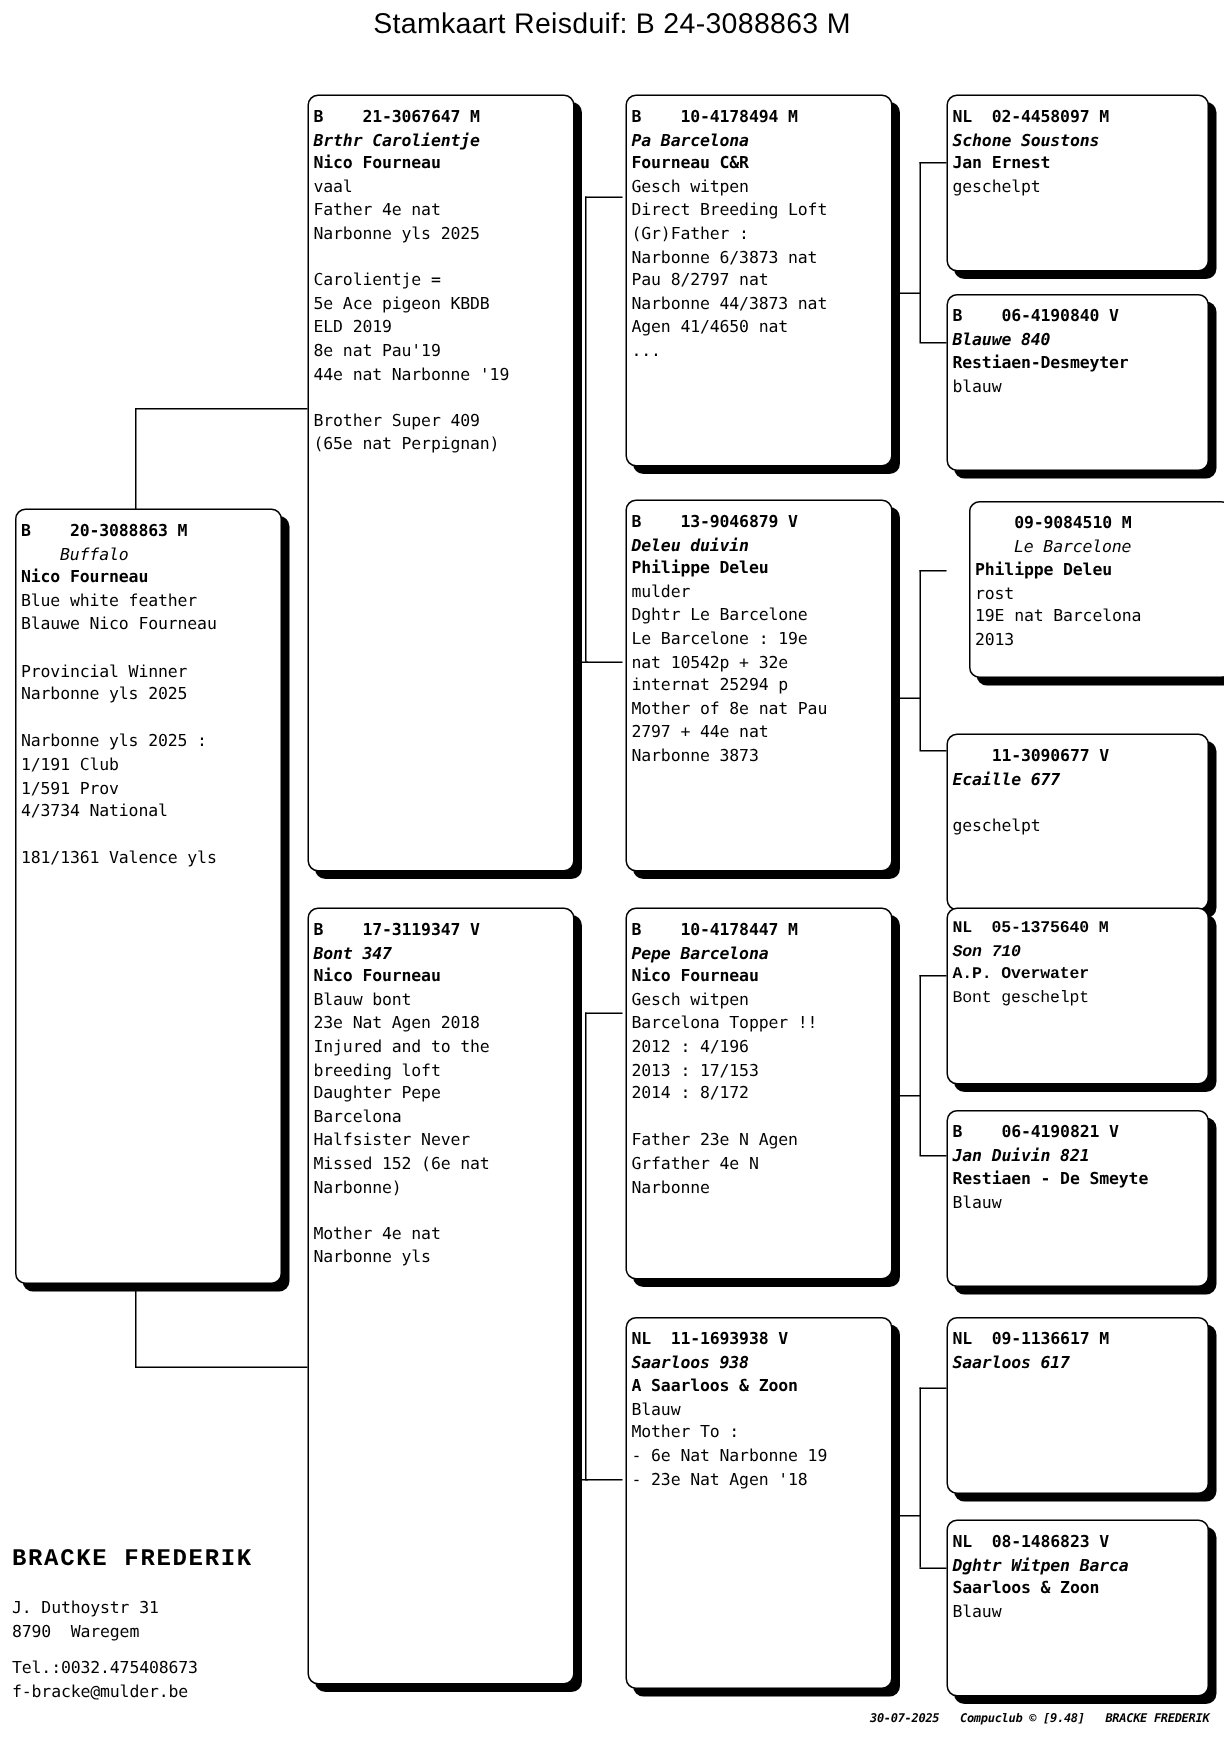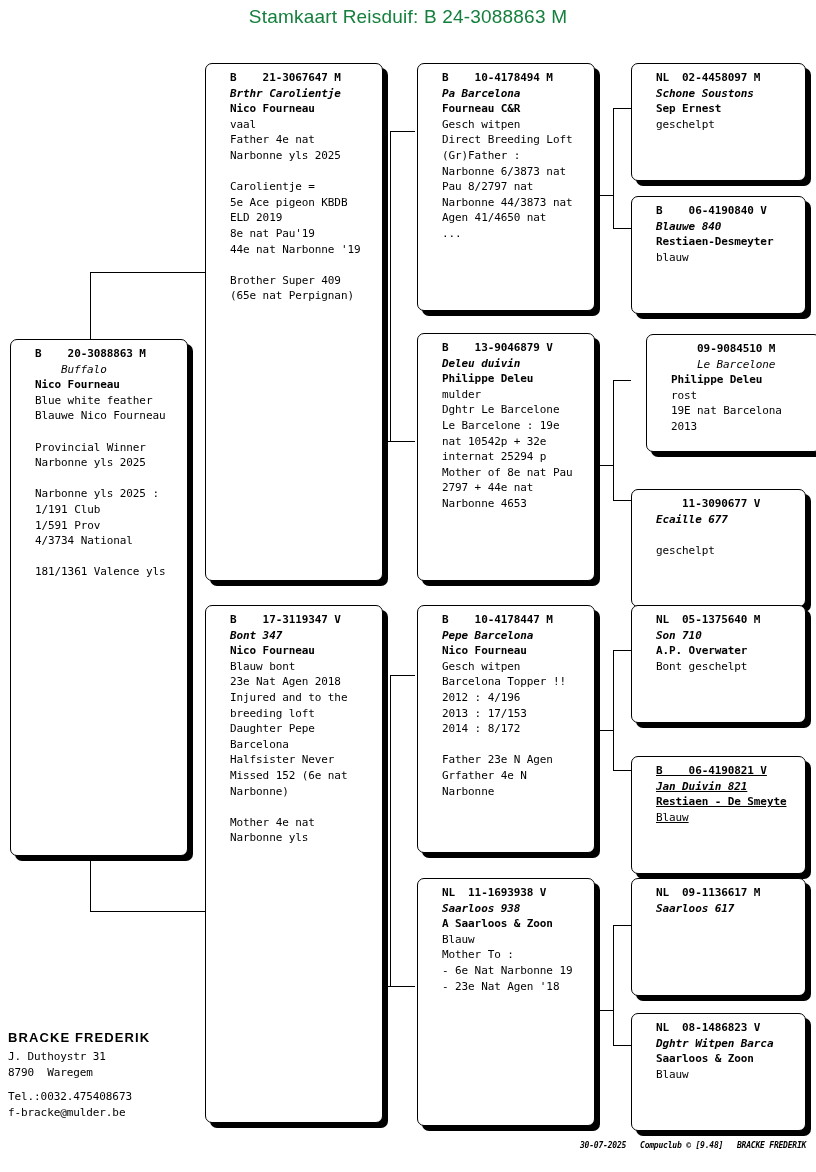--- a/index.html
+++ b/index.html
@@ -16,31 +16,31 @@
   }
 
   #page-title {
     position: absolute;
     left: 0; top: 6px; width: 816px;
     text-align: center;
     font-family: "Liberation Sans", sans-serif;
     font-size: 19px;
     font-weight: 400;
     letter-spacing: 0.2px;
-    color: #15803d;
+    color: #000000;
   }
 
   
   .pbox {
     position: absolute;
     background: #ffffff;
     border: 1.2px solid #000;
     border-radius: 7px;
     box-shadow: 5px 5px 0 0 #000;
-    padding: 6px 7px 4px 24px;
+    padding: 6px 7px 4px 3px;
     overflow: hidden;
   }
   .pbox .ln {
     font-size: 11px;
     line-height: 15.6px;
     white-space: pre;
     letter-spacing: -0.1px;
   }
   .pbox .ln.b { font-weight: bold; }
   .pbox .ln.i { font-style: italic; margin-left: 26px; }
@@ -55,25 +55,25 @@
   .conn.h { height: 1.2px; }
   .conn.v { width: 1.2px; }
 
   
   #breeder {
     position: absolute;
     left: 8px; top: 1030px;
     width: 200px;
   }
   #breeder .bname {
-    font-family: Liberation Sans, sans-serif;
-    font-size: 13px;
+    font-family: Liberation Mono, monospace;
+    font-size: 16px;
     font-weight: bold;
     letter-spacing: 1.1px;
-    margin-bottom: 4px;
+    margin-bottom: 16px;
     white-space: pre;
   }
   #breeder .bln {
     font-size: 11px;
     line-height: 15.5px;
     white-space: pre;
     letter-spacing: -0.1px;
   }
   #breeder .bgap { height: 9px; }
 
@@ -200,21 +200,21 @@
     <div class="ln b">B    13-9046879 V</div>
     <div class="ln bi">Deleu duivin</div>
     <div class="ln b">Philippe Deleu</div>
     <div class="ln">mulder</div>
     <div class="ln">Dghtr Le Barcelone</div>
     <div class="ln">Le Barcelone : 19e</div>
     <div class="ln">nat 10542p + 32e</div>
     <div class="ln">internat 25294 p</div>
     <div class="ln">Mother of 8e nat Pau</div>
     <div class="ln">2797 + 44e nat</div>
-    <div class="ln">Narbonne 4653</div>
+    <div class="ln">Narbonne 3873</div>
   </div>
 <div class="pbox" style="left:417px; top:605px; width:178px; height:248px;">
     <div class="ln b">B    10-4178447 M</div>
     <div class="ln bi">Pepe Barcelona</div>
     <div class="ln b">Nico Fourneau</div>
     <div class="ln">Gesch witpen</div>
     <div class="ln">Barcelona Topper !!</div>
     <div class="ln">2012 : 4/196</div>
     <div class="ln">2013 : 17/153</div>
     <div class="ln">2014 : 8/172</div>
@@ -229,21 +229,21 @@
     <div class="ln b">A Saarloos &amp; Zoon</div>
     <div class="ln">Blauw</div>
     <div class="ln">Mother To :</div>
     <div class="ln">- 6e Nat Narbonne 19</div>
     <div class="ln">- 23e Nat Agen '18</div>
   </div>
 
 <div class="pbox" style="left:631px; top:63px; width:175px; height:118px;">
     <div class="ln b">NL  02-4458097 M</div>
     <div class="ln bi">Schone Soustons</div>
-    <div class="ln b">Sep Ernest</div>
+    <div class="ln b">Jan Ernest</div>
     <div class="ln">geschelpt</div>
   </div>
 <div class="pbox" style="left:631px; top:196px; width:175px; height:118px;">
     <div class="ln b">B    06-4190840 V</div>
     <div class="ln bi">Blauwe 840</div>
     <div class="ln b">Restiaen-Desmeyter</div>
     <div class="ln">blauw</div>
   </div>
 <div class="pbox" style="left:646px; top:334px; width:175px; height:118px;">
     <div class="ln b">    09-9084510 M</div>
@@ -252,27 +252,27 @@
     <div class="ln">rost</div>
     <div class="ln">19E nat Barcelona</div>
     <div class="ln">2013</div>
   </div>
 <div class="pbox" style="left:631px; top:489px; width:175px; height:118px;">
     <div class="ln b">    11-3090677 V</div>
     <div class="ln bi">Ecaille 677</div>
     <div class="ln blank">&nbsp;</div>
     <div class="ln">geschelpt</div>
   </div>
-<div class="pbox" style="left:631px; top:605px; width:175px; height:118px;">
+<div class="pbox" style="left:631px; top:605px; width:175px; height:118px;font-family:Liberation Mono, monospace;">
     <div class="ln b">NL  05-1375640 M</div>
     <div class="ln bi">Son 710</div>
     <div class="ln b">A.P. Overwater</div>
     <div class="ln">Bont geschelpt</div>
   </div>
-<div class="pbox" style="left:631px; top:756px; width:175px; height:118px;text-decoration:underline;">
+<div class="pbox" style="left:631px; top:740px; width:175px; height:118px;">
     <div class="ln b">B    06-4190821 V</div>
     <div class="ln bi">Jan Duivin 821</div>
     <div class="ln b">Restiaen - De Smeyte</div>
     <div class="ln">Blauw</div>
   </div>
 <div class="pbox" style="left:631px; top:878px; width:175px; height:118px;">
     <div class="ln b">NL  09-1136617 M</div>
     <div class="ln bi">Saarloos 617</div>
   </div>
 <div class="pbox" style="left:631px; top:1013px; width:175px; height:118px;">

